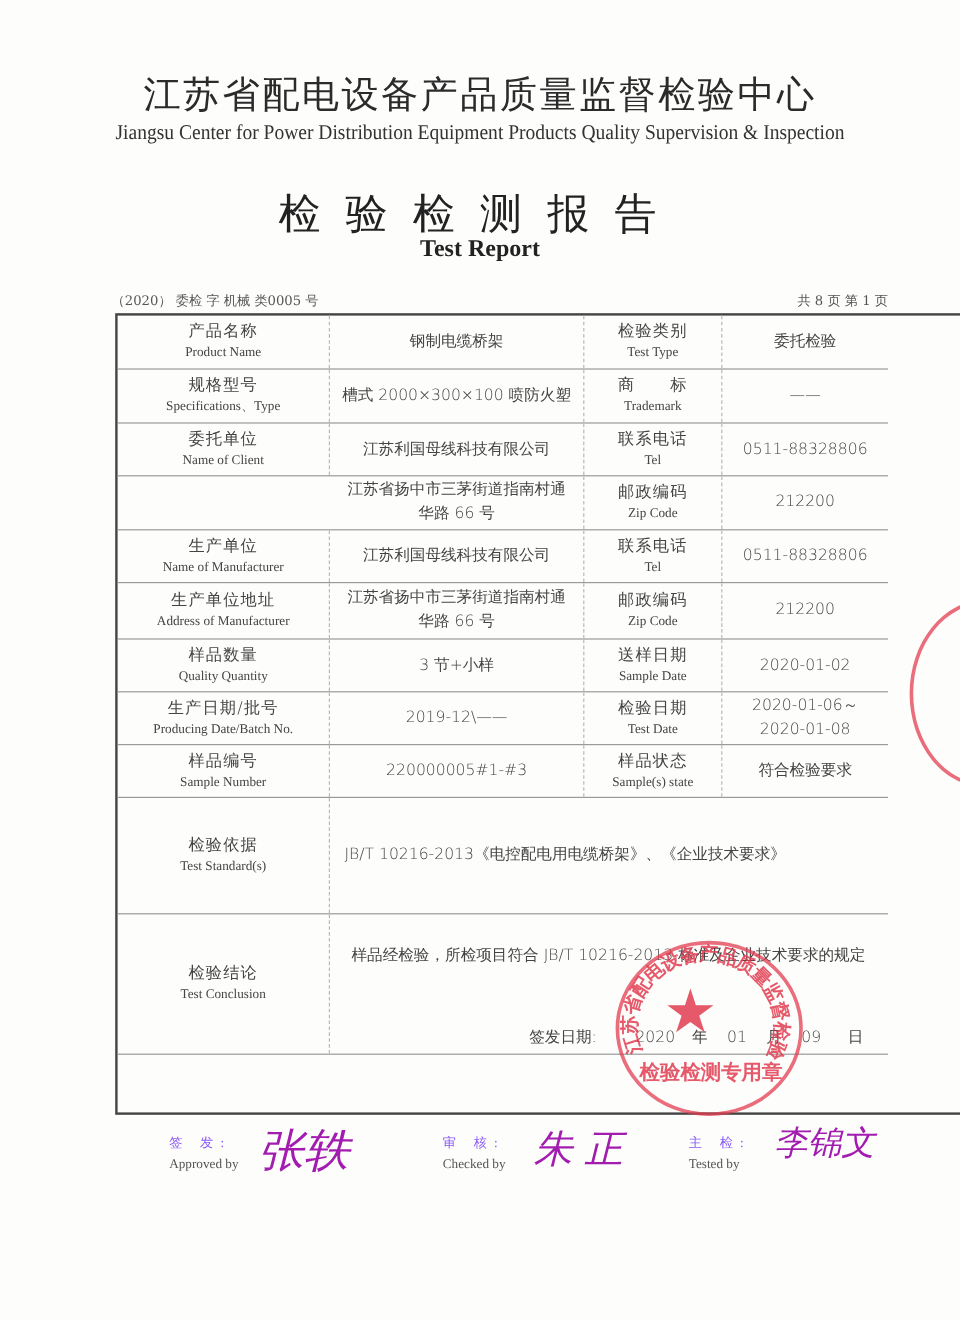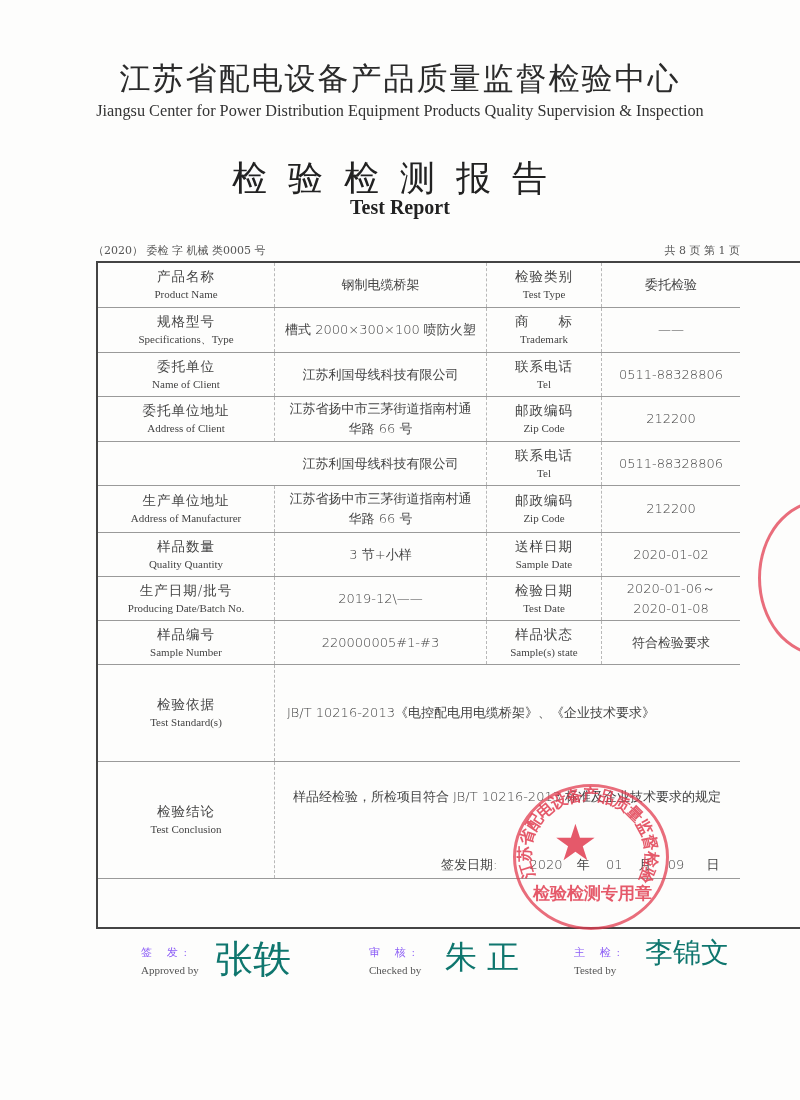--- a/index.html
+++ b/index.html
@@ -21,21 +21,21 @@
   .cell { position:absolute; top:0; height:100%; display:flex; flex-direction:column; justify-content:center; align-items:center; text-align:center; box-sizing:border-box; }
   .vline { border-right:1px dashed #b8b8b8; }
   .lbl-cn { font-size:13.5px; color:#444; letter-spacing:1px; line-height:19px; font-family:"DejaVu Sans", sans-serif; font-weight:300; }
   .lbl-en { font-size:11px; color:#444; line-height:17px; font-family:"Liberation Serif", serif; }
   .val { font-size:13px; color:#444; line-height:20px; font-family:"DejaVu Sans", sans-serif; font-weight:300; }
   .val-left { align-items:flex-start; text-align:left; padding-left:12px; }
 
   .sig-block { position:absolute; top:945px; }
   .sig-cn { font-size:11px; color:#8b5cf6; letter-spacing:6px; font-family:Liberation Serif, serif; font-weight:300; }
   .sig-en { font-size:11px; color:#555; font-family:"Liberation Serif", serif; margin-top:4px; }
-  .signature { position:absolute; font-family:"DejaVu Serif", serif; color:#0f766e; }
+  .signature { position:absolute; font-family:"DejaVu Serif", serif; color:#a21caf; font-style:italic; }
 
   .stamp { position:absolute; border:3px solid rgba(225,60,80,0.75); border-radius:50%; }
   .stamp-text { position:absolute; color:rgba(225,60,80,0.85); font-family:"DejaVu Sans", sans-serif; font-weight:bold; }
 </style>
 </head>
 <body>
 
 <div id="org-cn" class="abs center">江苏省配电设备产品质量监督检验中心</div>
 <div id="org-en" class="abs center">Jiangsu Center for Power Distribution Equipment Products Quality Supervision &amp; Inspection</div>
 <div id="title-cn" class="abs center">检验检测报告</div>
@@ -90,38 +90,38 @@
     <div class="cell vline" style="left:389px;width:115px;">
       <span class="lbl-cn">联系电话</span>
       <span class="lbl-en">Tel</span>
     </div>
     <div class="cell" style="left:504px;width:138px;">
       <span class="val">0511-88328806</span>
     </div>
   </div>
 
   <div class="row" style="top:134px;height:45px;">
-    <div class="cell vline" style="left:0;width:177px;">
-      <span class="lbl-cn">委托单位地址</span>
-      <span class="lbl-en">Address of Client</span>
-    </div>
     <div class="cell vline" style="left:177px;width:212px;">
       <span class="val">江苏省扬中市三茅街道指南村通</span>
       <span class="val">华路 66 号</span>
     </div>
     <div class="cell vline" style="left:389px;width:115px;">
       <span class="lbl-cn">邮政编码</span>
       <span class="lbl-en">Zip Code</span>
     </div>
     <div class="cell" style="left:504px;width:138px;">
       <span class="val">212200</span>
     </div>
   </div>
 
   <div class="row" style="top:179px;height:44px;">
+    <div class="cell vline" style="left:0;width:177px;">
+      <span class="lbl-cn">生产单位</span>
+      <span class="lbl-en">Name of Manufacturer</span>
+    </div>
     <div class="cell vline" style="left:177px;width:212px;">
       <span class="val">江苏利国母线科技有限公司</span>
     </div>
     <div class="cell vline" style="left:389px;width:115px;">
       <span class="lbl-cn">联系电话</span>
       <span class="lbl-en">Tel</span>
     </div>
     <div class="cell" style="left:504px;width:138px;">
       <span class="val">0511-88328806</span>
     </div>

